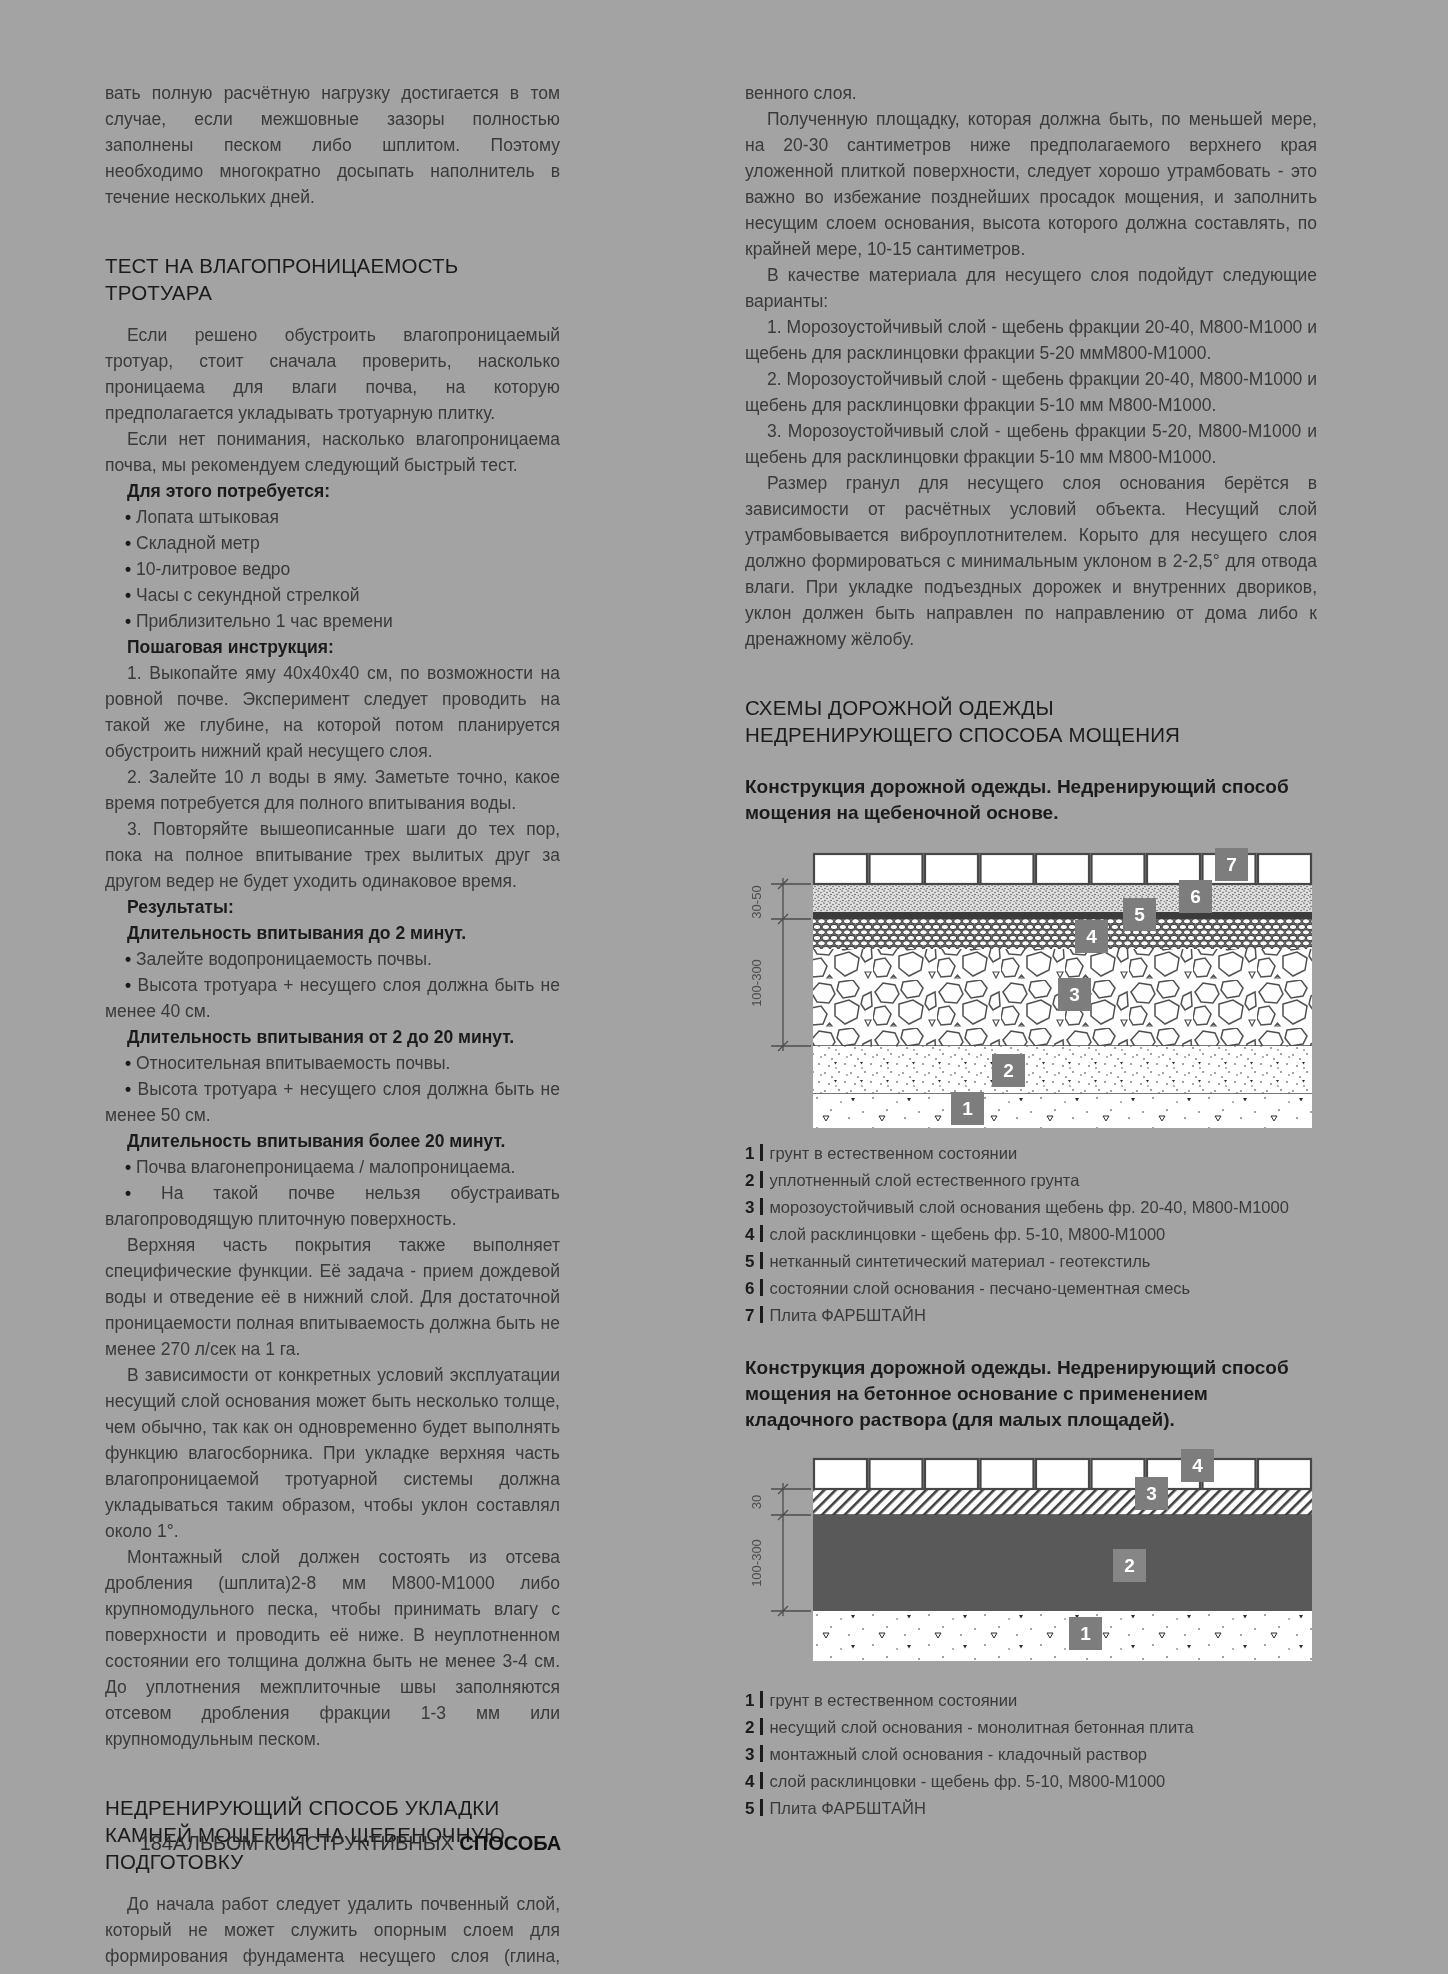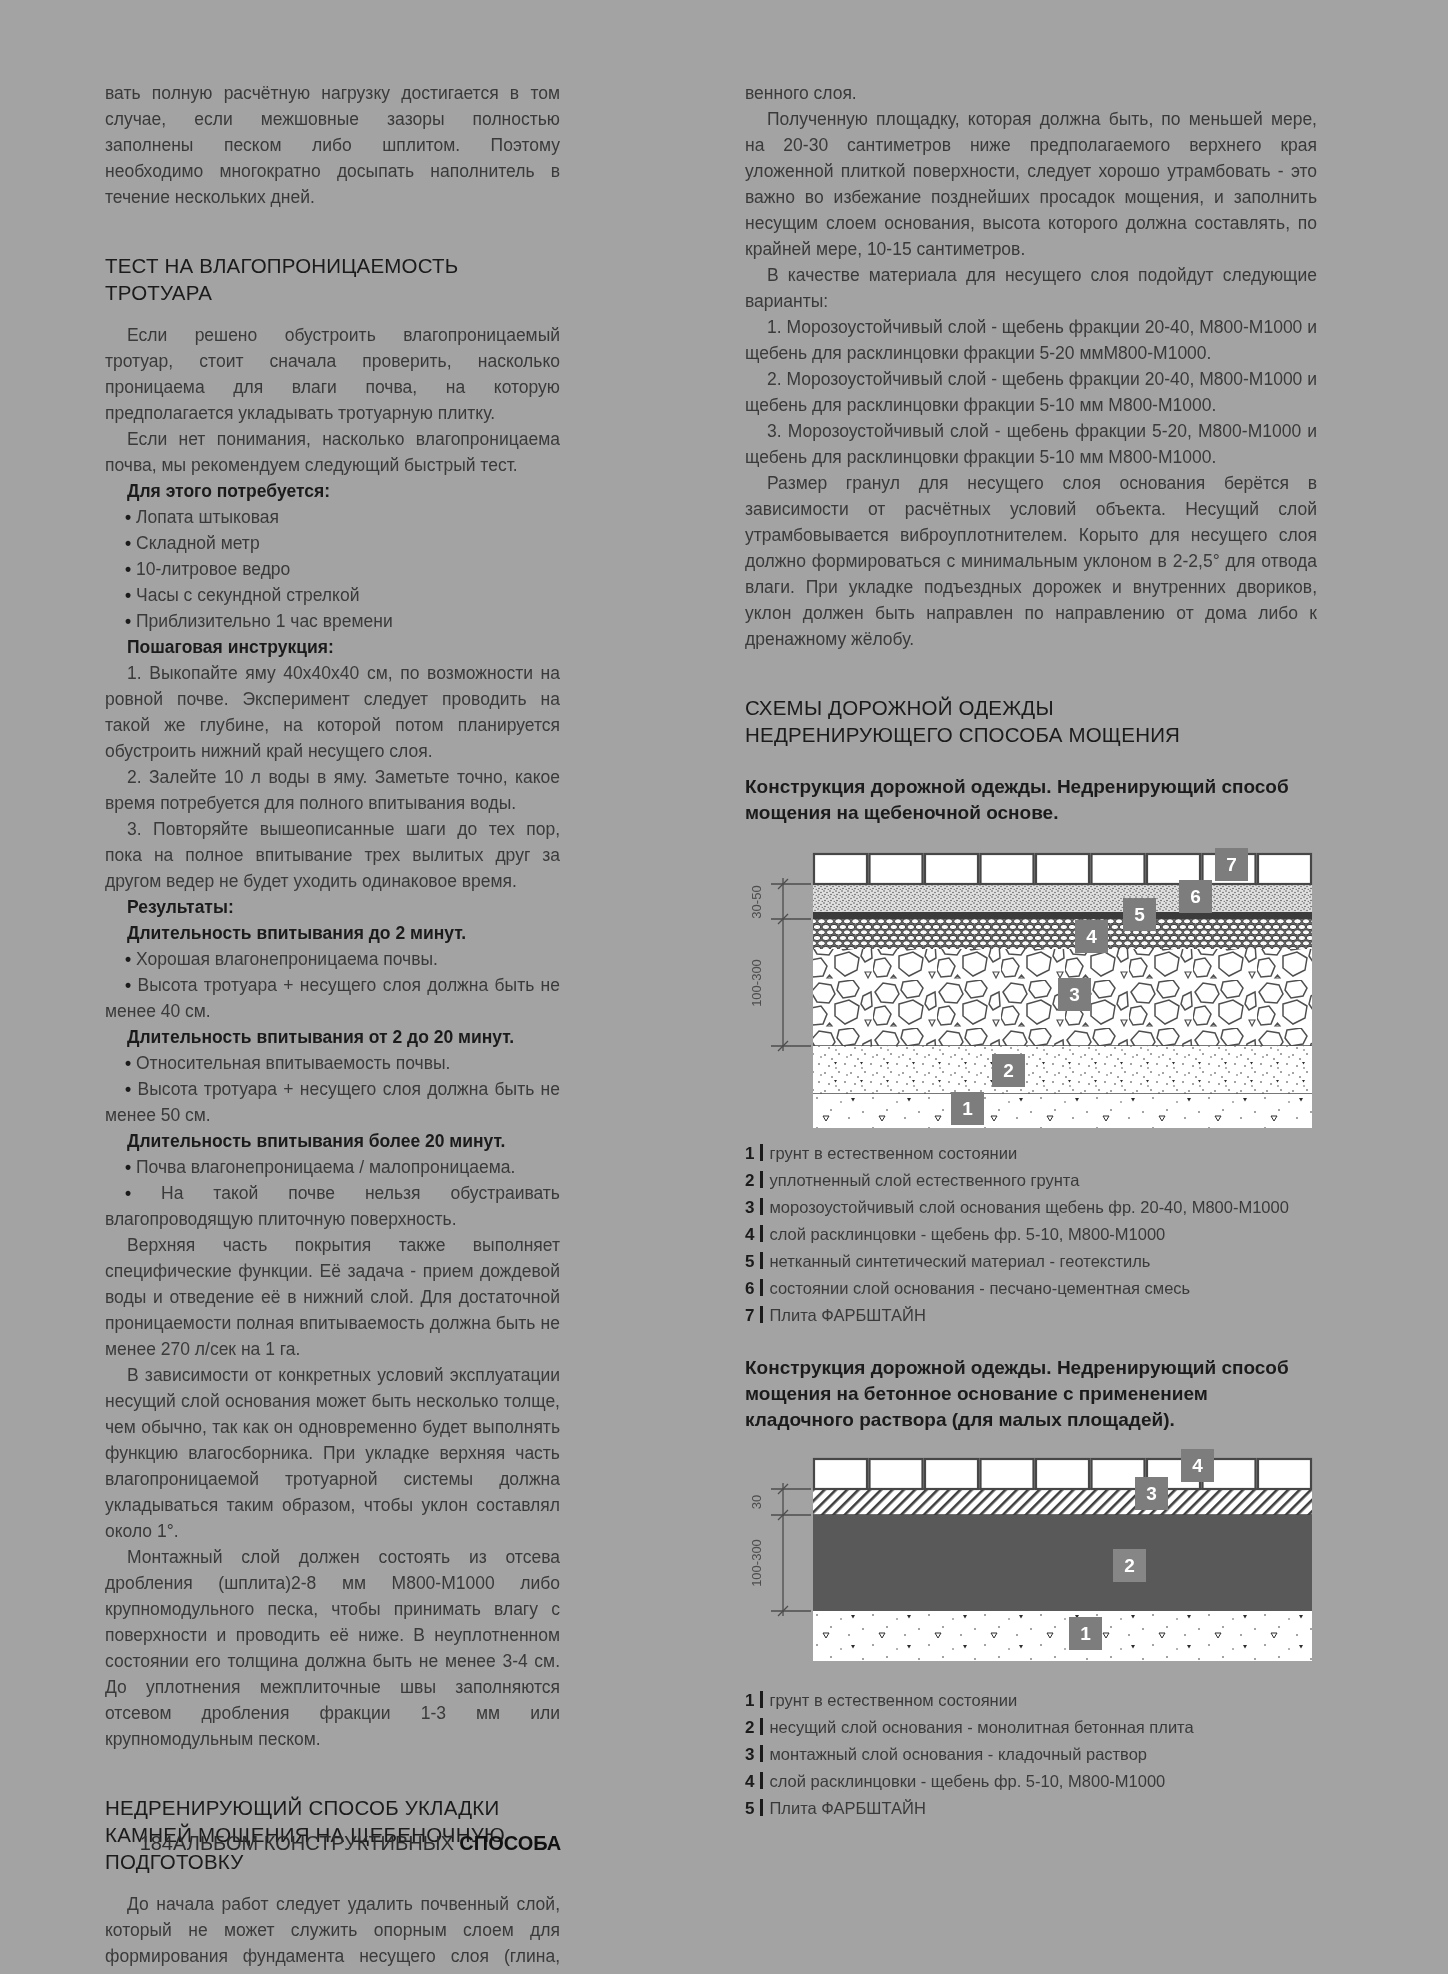--- a/index.html
+++ b/index.html
@@ -43,21 +43,21 @@
       <p class="bp bullet">Складной метр</p>
       <p class="bp bullet">10-литровое ведро</p>
       <p class="bp bullet">Часы с секундной стрелкой</p>
       <p class="bp bullet">Приблизительно 1 час времени</p>
       <p class="bp lead">Пошаговая инструкция:</p>
       <p class="bp ind">1. Выкопайте яму 40х40х40 см, по возможности на ровной почве. Эксперимент следует проводить на такой же глубине, на которой потом планируется обустроить нижний край несущего слоя.</p>
       <p class="bp ind">2. Залейте 10 л воды в яму. Заметьте точно, какое время потребуется для полного впитывания воды.</p>
       <p class="bp ind">3. Повторяйте вышеописанные шаги до тех пор, пока на полное впитывание трех вылитых друг за другом ведер не будет уходить одинаковое время.</p>
       <p class="bp lead">Результаты:</p>
       <p class="bp lead">Длительность впитывания до 2 минут.</p>
-      <p class="bp bullet">Хорошая влагонепроницаема почвы.</p>
+      <p class="bp bullet">Залейте водопроницаемость почвы.</p>
       <p class="bp bullet">Высота тротуара + несущего слоя должна быть не менее 40 см.</p>
       <p class="bp lead">Длительность впитывания от 2 до 20 минут.</p>
       <p class="bp bullet">Относительная впитываемость почвы.</p>
       <p class="bp bullet">Высота тротуара + несущего слоя должна быть не менее 50 см.</p>
       <p class="bp lead">Длительность впитывания более 20 минут.</p>
       <p class="bp bullet">Почва влагонепроницаема / малопроницаема.</p>
       <p class="bp bullet">На такой почве нельзя обустраивать влагопроводящую плиточную поверхность.</p>
       <p class="bp ind">Верхняя часть покрытия также выполняет специфические функции. Её задача - прием дождевой воды и отведение её в нижний слой. Для достаточной проницаемости полная впитываемость должна быть не менее 270 л/сек на 1 га.</p>
       <p class="bp ind">В зависимости от конкретных условий эксплуатации несущий слой основания может быть несколько толще, чем обычно, так как он одновременно будет выполнять функцию влагосборника. При укладке верхняя часть влагопроницаемой тротуарной системы должна укладываться таким образом, чтобы уклон составлял около 1°.</p>
       <p class="bp ind">Монтажный слой должен состоять из отсева дробления (шплита)2-8 мм М800-М1000 либо крупномодульного песка, чтобы принимать влагу с поверхности и проводить её ниже. В неуплотненном состоянии его толщина должна быть не менее 3-4 см. До уплотнения межплиточные швы заполняются отсевом дробления фракции 1-3 мм или крупномодульным песком.</p>

